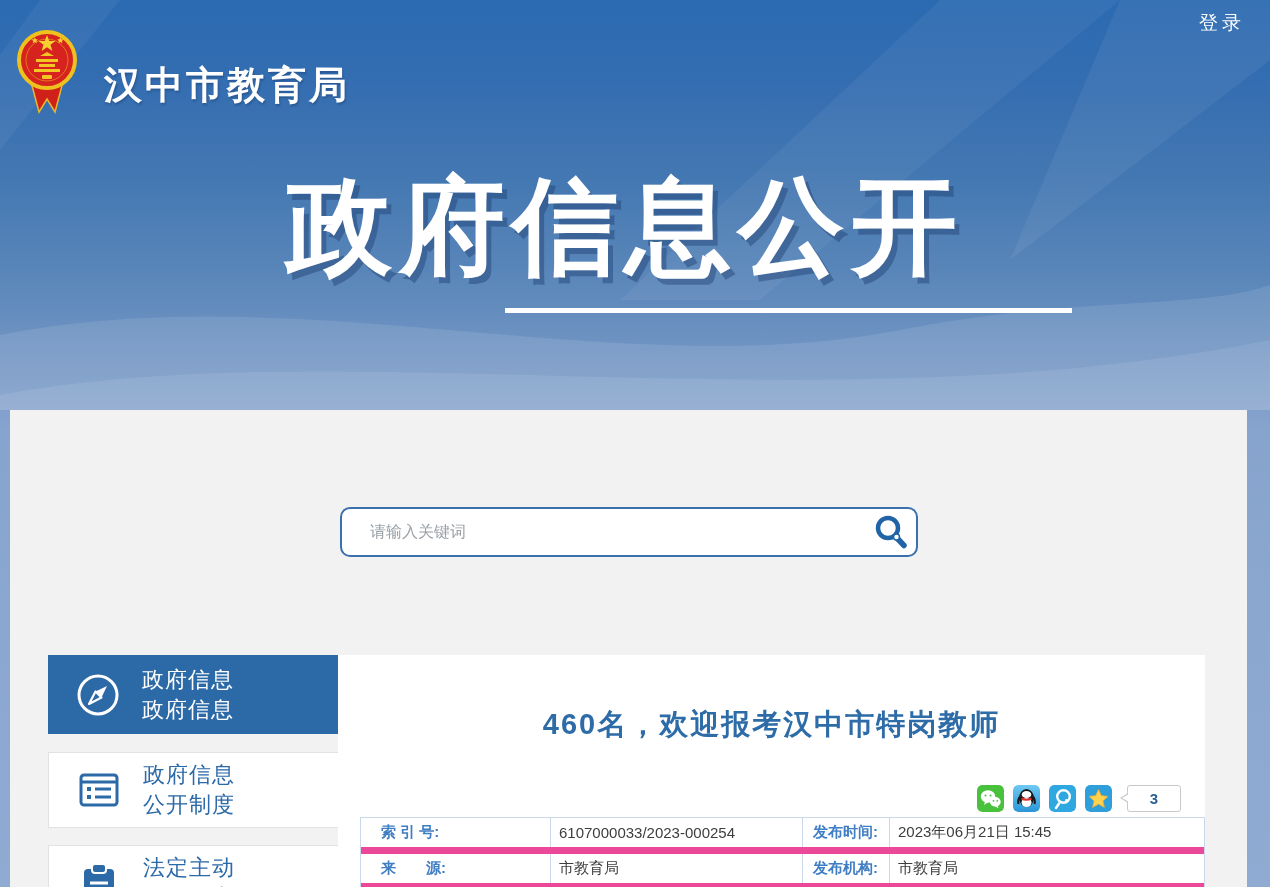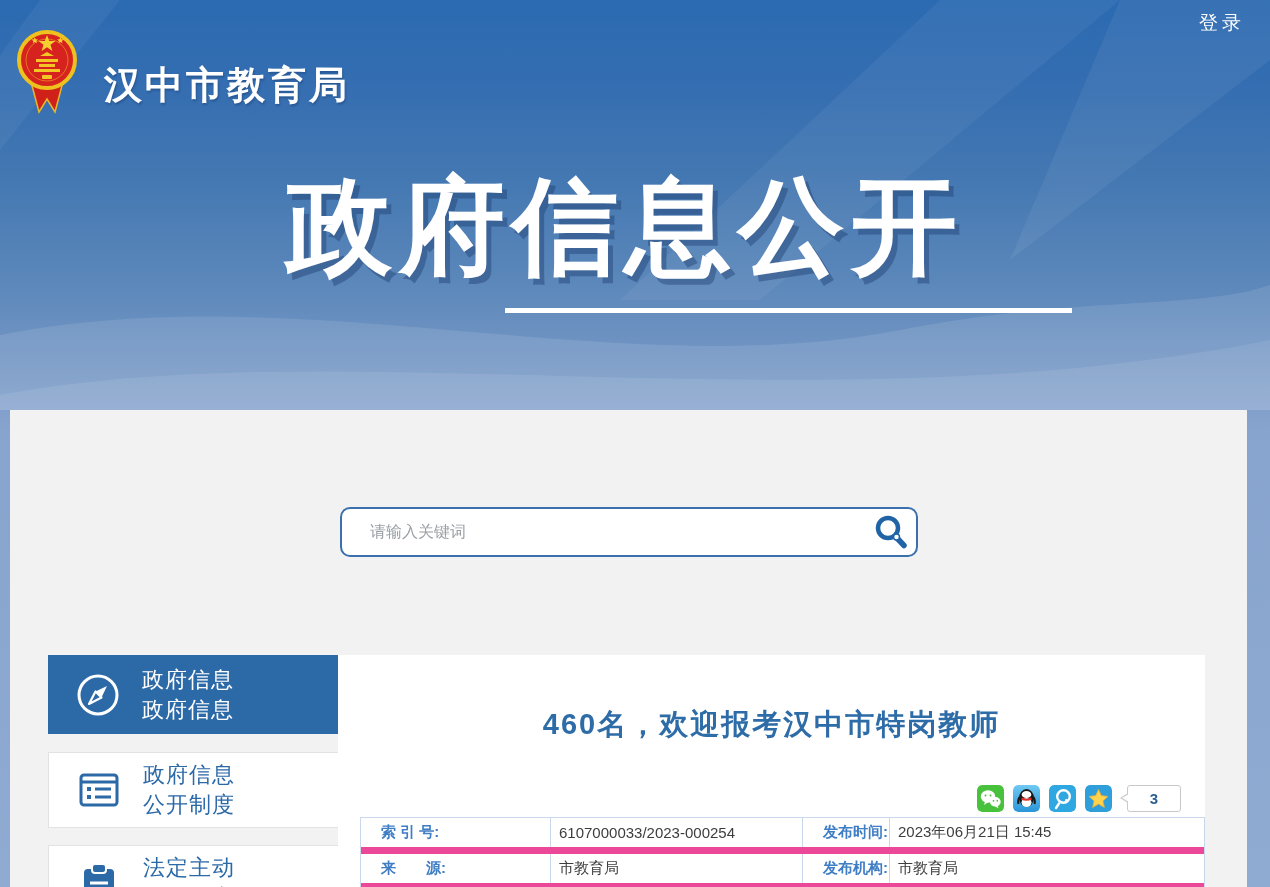--- a/index.html
+++ b/index.html
@@ -100,21 +100,21 @@
     position:absolute;left:22px;top:162px;width:845px;
     border:1px solid #c9d9eb;box-sizing:border-box;background:#fff;
   }
   .meta-row{display:grid;grid-template-columns:189px 252px 87px 315px;height:29px;text-align:center;}
   .meta-row + .meta-row{border-top:7px solid #ec4899;}
   .meta-cell{
     display:flex;align-items:center;font-size:15px;box-sizing:border-box;overflow:hidden;white-space:nowrap;
   }
   .meta-cell + .meta-cell{border-left:1px solid #c9d9eb;}
   .meta-label{color:#3f7dc4;font-weight:700;padding-left:20px;}
-  .meta-label.narrow{padding-left:20px;}
+  .meta-label.narrow{padding-left:10px;}
   .meta-value{color:#3d3d3d;padding-left:8px;}
   .meta-row.partial{height:20px;}
   .meta-row.partial .meta-label{background:#edf2f8;}
 </style>
 </head>
 <body>
 
 <div class="page">
 
   <div class="banner">

